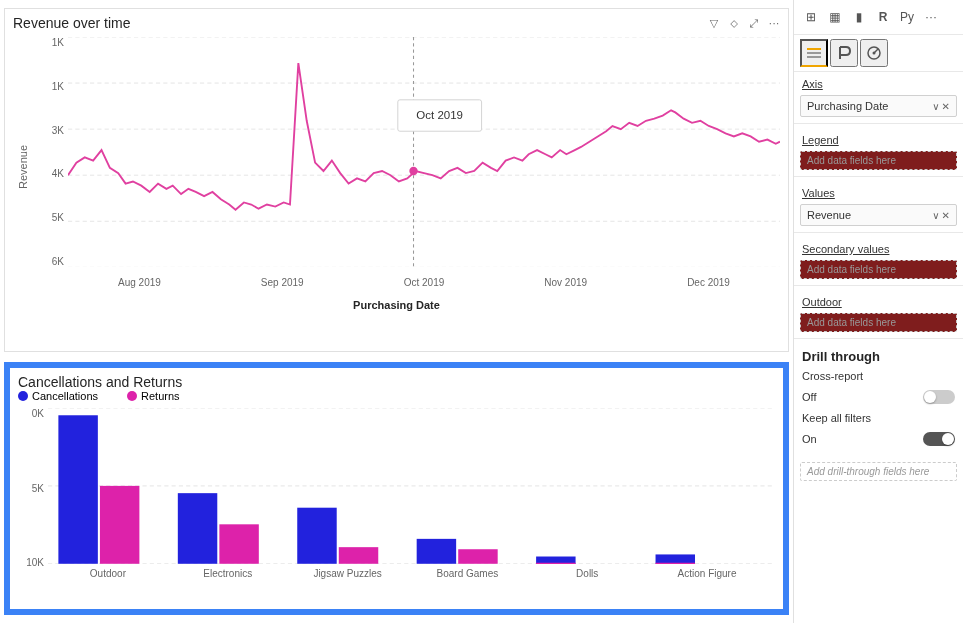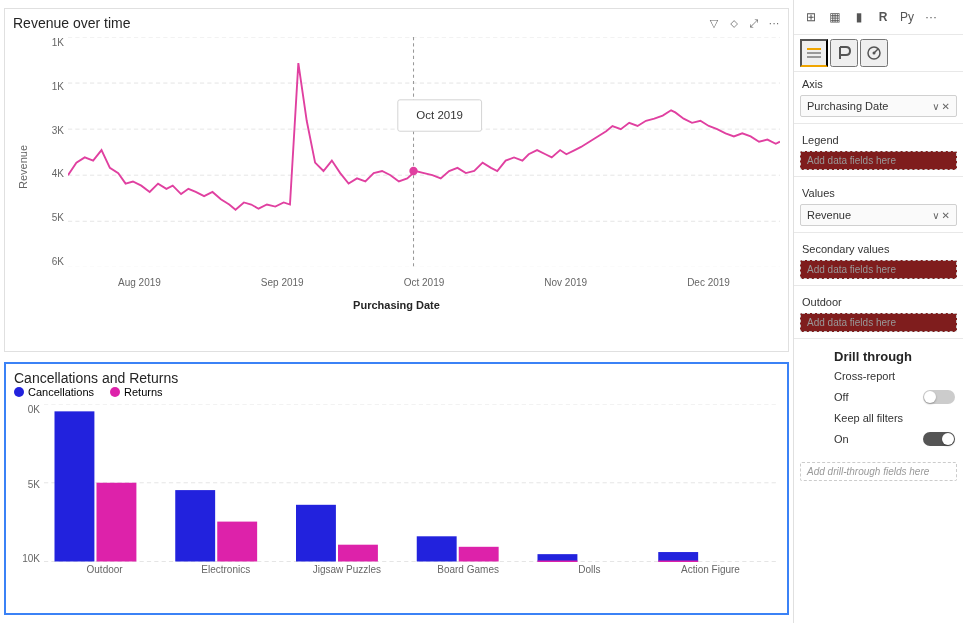--- a/index.html
+++ b/index.html
@@ -17,23 +17,23 @@
     .y-axis-label { writing-mode: vertical-rl; transform: rotate(180deg); font-size: 11px; color: #666; display: flex; align-items: center; justify-content: center; width: 20px; }
     .chart-inner { flex: 1; position: relative; }
     .y-ticks { position: absolute; left: 0; top: 0; bottom: 30px; width: 35px; display: flex; flex-direction: column-reverse; justify-content: space-between; }
     .y-tick { font-size: 10px; color: #666; text-align: right; padding-right: 4px; }
     .svg-area { position: absolute; left: 35px; right: 0; top: 0; bottom: 30px; }
     .x-axis { position: absolute; left: 35px; right: 0; bottom: 0; height: 30px; display: flex; justify-content: space-around; align-items: center; }
     .x-tick { font-size: 10px; color: #666; }
     .x-axis-label { text-align: center; font-size: 11px; color: #252525; font-weight: 600; margin-top: 2px; }
     
     
-    .bar-chart-container { border: 2px solid #3b82f6; padding: 6px 8px; position: relative; flex: 1; }
+    .bar-chart-container { border: 6px solid #3b82f6; padding: 6px 8px; position: relative; flex: 1; }
     .bar-chart-title { font-size: 14px; font-weight: 400; color: #252525; margin-bottom: 4px; }
-    .legend { display: flex; gap: 16px; margin-bottom: 6px; align-items: center; }
+    .legend { display: flex; gap: 29px; margin-bottom: 6px; align-items: center; }
     .legend-item { display: flex; align-items: center; gap: 4px; font-size: 11px; }
     .legend-dot { width: 10px; height: 10px; border-radius: 50%; }
     
     .bar-chart-area { display: flex; height: 180px; }
     .bar-y-ticks { width: 30px; display: flex; flex-direction: column-reverse; justify-content: space-between; padding-bottom: 20px; }
     .bar-y-tick { font-size: 10px; color: #666; text-align: right; padding-right: 4px; }
     .bar-chart-inner { flex: 1; position: relative; }
     .bar-svg { position: absolute; left: 0; right: 0; top: 0; bottom: 20px; }
     .bar-x-axis { position: absolute; left: 0; right: 8px; bottom: 0; height: 20px; display: flex; }
     .bar-x-label { flex: 1; text-align: center; font-size: 10px; color: #666; }
@@ -41,29 +41,29 @@
     
     .right-panel { width: 170px; border-left: 1px solid #e0e0e0; padding: 6px 0; display: flex; flex-direction: column; background: #fff; overflow-y: auto; }
     
     .panel-toolbar { display: flex; flex-wrap: wrap; gap: 2px; padding: 0 6px 6px 6px; border-bottom: 1px solid #e8e8e8; }
     .panel-icon { width: 22px; height: 22px; display: flex; align-items: center; justify-content: center; cursor: pointer; border: none; background: none; font-size: 12px; color: #555; }
     
     .panel-row-icons { display: flex; gap: 2px; padding: 4px 6px; border-bottom: 1px solid #e8e8e8; }
     .panel-big-icon { width: 28px; height: 28px; display: flex; align-items: center; justify-content: center; cursor: pointer; font-size: 14px; color: #555; }
     .panel-big-icon.active { border-bottom: 2px solid #f0a500; }
     
-    .section-label { font-size: 11px; color: #333; padding: 6px 8px 3px 8px; font-weight: 500; }
+    .section-label { font-size: 11px; color: #333; padding: 6px 8px 3px 8px; font-weight: 500; text-decoration: underline; }
     .field-box { margin: 2px 6px; border: 1px solid #d0d0d0; border-radius: 2px; padding: 4px 6px; display: flex; align-items: center; justify-content: space-between; background: #fafafa; }
     .field-box-text { font-size: 11px; color: #333; }
     .field-box-controls { display: flex; gap: 2px; align-items: center; }
     .field-ctrl { cursor: pointer; color: #666; font-size: 10px; }
     .add-field { margin: 2px 6px; padding: 3px 6px; font-size: 10px; color: #999; border: 1px dashed #ccc; background: #7f1d1d; border-radius: 2px; }
     .section-divider { height: 1px; background: #e8e8e8; margin: 4px 0; }
     
-    .drill-section { padding: 6px 8px; margin-left: 32px; }
+    .drill-section { padding: 6px 8px; }
     .drill-title { font-size: 13px; font-weight: 600; color: #252525; margin-bottom: 6px; }
     .drill-row { display: flex; align-items: center; justify-content: space-between; margin-bottom: 8px; }
     .drill-label { font-size: 11px; color: #333; }
     .toggle-track { width: 32px; height: 14px; border-radius: 7px; position: relative; display: flex; align-items: center; cursor: pointer; }
     .toggle-track.off { background: #ccc; }
     .toggle-track.on { background: #555; }
     .toggle-thumb { width: 12px; height: 12px; border-radius: 50%; background: #fff; position: absolute; box-shadow: 0 1px 2px rgba(0,0,0,0.3); }
     .toggle-track.off .toggle-thumb { left: 1px; }
     .toggle-track.on .toggle-thumb { right: 1px; }
     .add-drill { margin: 2px 6px; padding: 3px 6px; font-size: 10px; color: #999; border: 1px dashed #ccc; background: #fff; border-radius: 2px; font-style: italic; }

